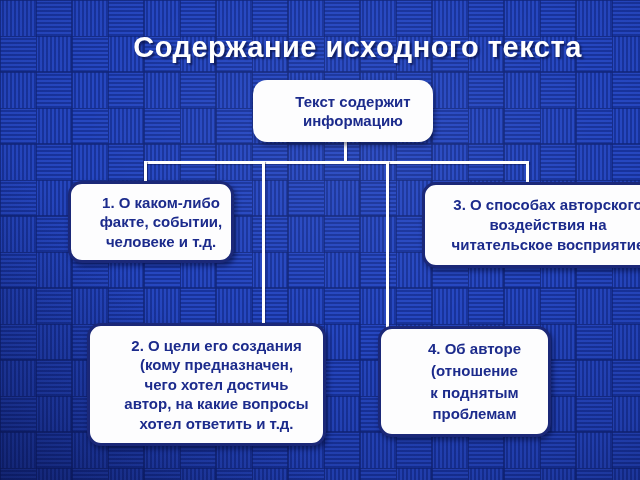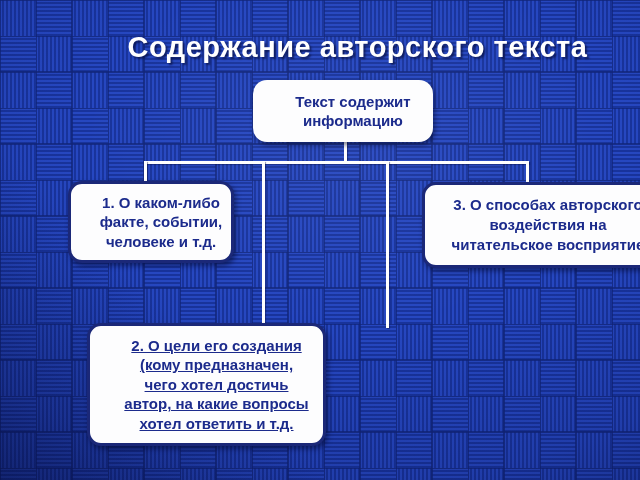--- a/index.html
+++ b/index.html
@@ -69,21 +69,21 @@
     line-height: 1.3;
     box-shadow: 2px 3px 5px rgba(2,6,40,0.5);
   }
   .box span { white-space: pre-line; display: block; width: 100%; margin-left: 20px; }
 
   .box.root  { left: 253px; top: 80px;  width: 180px; height: 62px; }
 
   .box.child { border: 3px solid #1b2878; align-items: center; }
   .box.b1 { left: 68px;  top: 181px; width: 160px; height: 76px; }
   .box.b3 { left: 422px; top: 182px; width: 226px; height: 80px; line-height: 1.35; }
-  .box.b2 { left: 87px;  top: 323px; width: 233px; height: 117px; text-decoration: underline; }
+  .box.b2 { left: 87px;  top: 323px; width: 233px; height: 117px; }
   .box.b4 { left: 378px; top: 326px; width: 167px; height: 105px; line-height: 1.45; }
 
   .c-root { left: 344px; top: 141px; width: 3px; height: 22px; }
   .c-main { left: 144px; top: 161px; width: 385px; height: 3px; }
   .c-v1   { left: 144px; top: 161px; width: 3px; height: 22px; }
   .c-v2   { left: 262px; top: 161px; width: 3px; height: 164px; }
   .c-v4   { left: 386px; top: 161px; width: 3px; height: 167px; }
   .c-v3   { left: 526px; top: 161px; width: 3px; height: 23px; }
 </style>
 </head>
@@ -107,21 +107,21 @@
         <rect x="0" y="36" width="36" height="36" fill="url(#hs)"></rect>
         <rect x="36" y="36" width="36" height="36" fill="url(#vs)"></rect>
         <path d="M0,0.5H72 M0,36.5H72 M0,71.5H72 M0.5,0V72 M36.5,0V72 M71.5,0V72" stroke="#102478" stroke-width="1" opacity="0.75" fill="none"></path>
       </pattern>
     </defs>
     <rect width="640" height="480" fill="url(#weave)"></rect>
   </svg>
 
   <div class="vignette"></div>
 
-  <h1 class="title">Содержание авторского текста</h1>
+  <h1 class="title">Содержание исходного текста</h1>
 
   <div class="connector c-root"></div>
   <div class="connector c-main"></div>
   <div class="connector c-v1"></div>
   <div class="connector c-v2"></div>
   <div class="connector c-v4"></div>
   <div class="connector c-v3"></div>
 
   <div class="box root">
     <span>Текст содержит
@@ -141,14 +141,20 @@
   </div>
 
   <div class="box child b2">
     <span>2. О цели его создания
 (кому предназначен,
 чего хотел достичь
 автор, на какие вопросы
 хотел ответить и т.д.</span>
   </div>
 
+  <div class="box child b4">
+    <span>4. Об авторе
+(отношение
+к поднятым
+проблемам</span>
+  </div>
 
 </div>
 
 </body></html>

